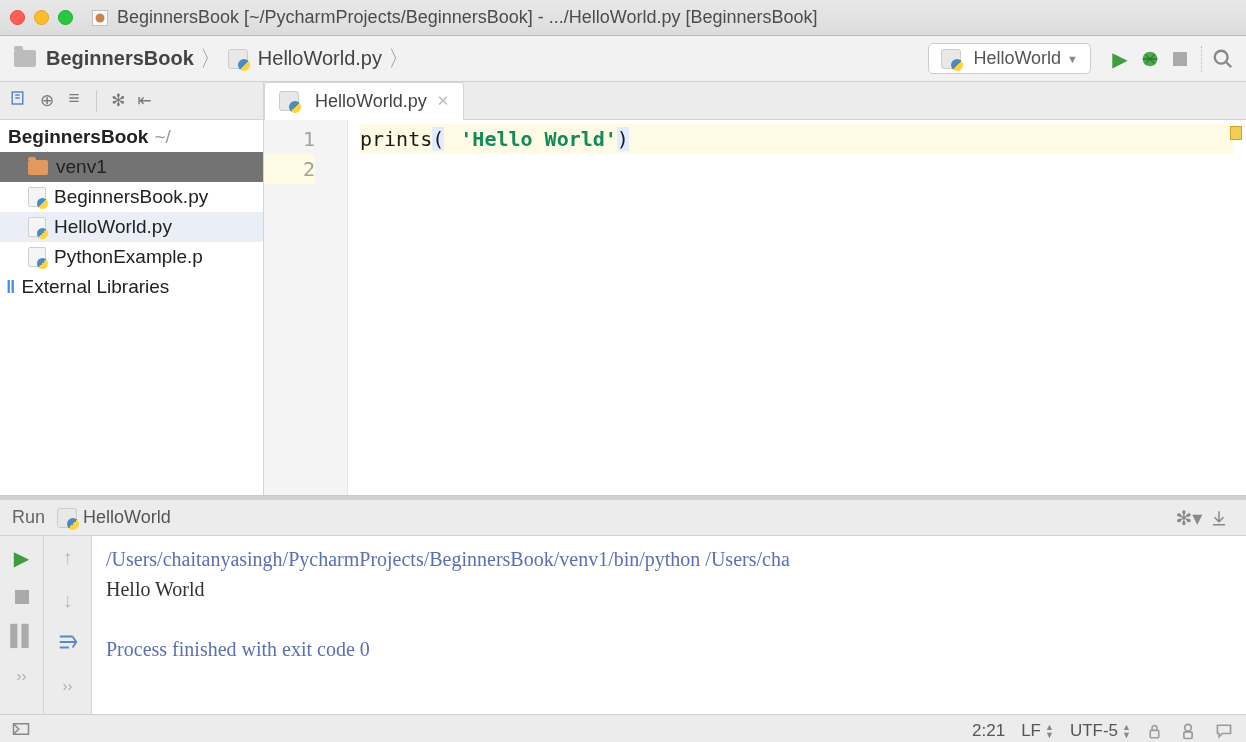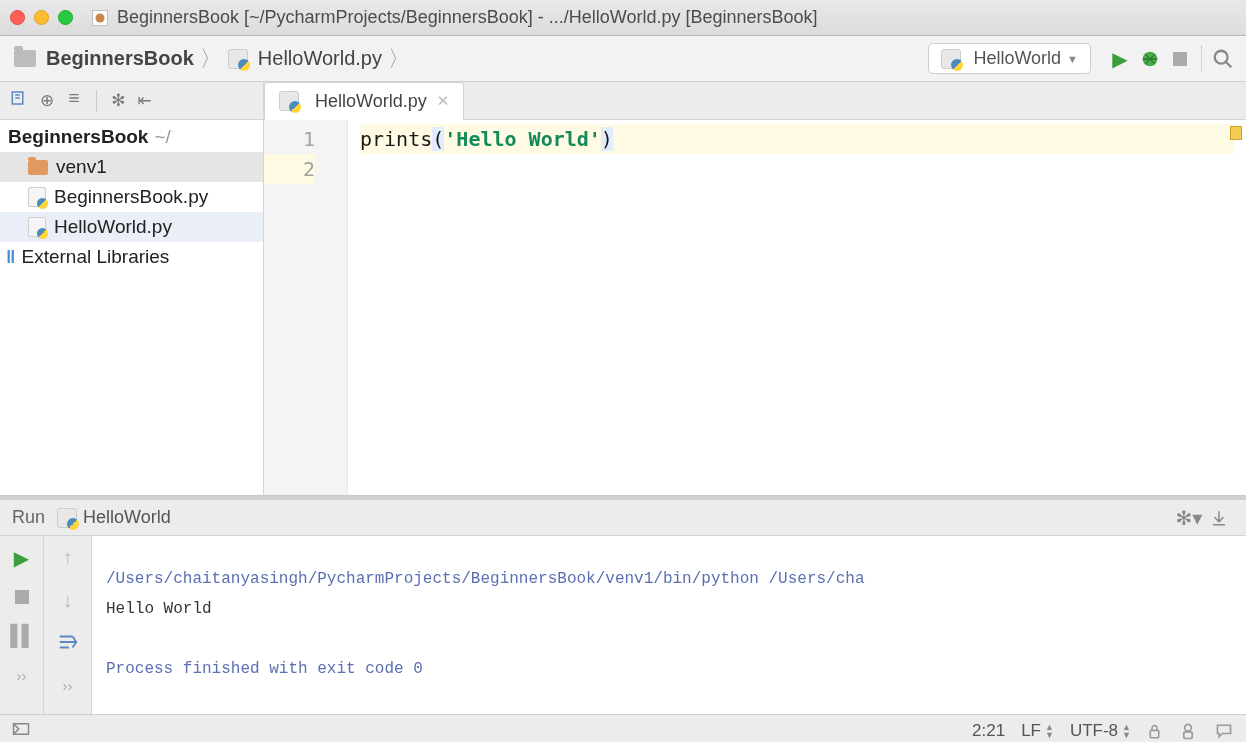--- a/index.html
+++ b/index.html
@@ -57,21 +57,21 @@
   border-bottom:1px solid #c9c9c9;
 }
 
 .sidebar{ width:264px; background:#fff; display:flex; flex-direction:column; border-right:1px solid #d4d4d4;}
 .side-toolbar{height:38px;background:#ececec;border-bottom:1px solid #d4d4d4;display:flex;align-items:center;gap:12px;padding:0 10px;color:#7a7a7a;font-size:17px;}
 .side-toolbar span{cursor:pointer;}
 .tree{flex:1; font-size:19px; color:#222; padding-top:2px; user-select:none;}
 .tree-row{display:flex;align-items:center;height:30px;padding-left:8px;cursor:pointer;white-space:nowrap;overflow:hidden;}
 .tree-row.indent1{padding-left:28px;}
 .tree-row.selected{background:#e9eef7;}
-.tree-row.highlight{background:#e5e5e5;}
+.tree-row.highlight{background:#737373;}
 .proj-name{font-weight:700;}
 .proj-path{color:#999;font-weight:400;margin-left:6px;}
 .tfolder{width:20px;height:15px;background:#e2995f;border-radius:2px;position:relative;margin-right:8px;}
 .tfolder::before{content:"";position:absolute;top:-3px;width:8px;height:3px;background:#e2995f;border-radius:2px 2px 0 0;}
 .tpy{width:18px;height:20px;background:#f5f5f5;border:1px solid #cfcfcf;border-radius:2px;position:relative;margin-right:8px;}
 .tpy::after{content:"";position:absolute;bottom:-3px;right:-3px;width:11px;height:11px;background:linear-gradient(135deg,#4b8bbe 50%,#ffd43b 50%);border-radius:50%;}
 .tree-row.ext{padding-left:6px;}
 .ext-bars{color:#4a8ed4;font-weight:700;margin-right:6px;}
 
 .editor{flex:1; display:flex; flex-direction:column; background:#fff;}
@@ -79,35 +79,35 @@
 .tab{height:38px;background:#fff;border:1px solid #d4d4d4;border-bottom:1px solid #fff;margin-bottom:-1px;padding:0 14px;display:flex;align-items:center;gap:10px;border-radius:4px 4px 0 0;font-size:18px;color:#444;}
 .tab .close{color:#bbb;font-size:15px;cursor:pointer;}
 .code-area{flex:1;display:flex;font-family:Menlo, Monaco, Consolas, monospace;font-size:20px;line-height:30px;}
 .gutter{width:84px;background:#f4f4f4;color:#a2a2a2;text-align:right;padding:4px 32px 0 0;border-right:1px solid #e7e7e7;}
 .gutter .caret-bg{background:#fffae3;}
 .code{flex:1;padding:4px 12px 0 12px;position:relative;}
 .code .ln{white-space:pre;}
 .code .c-comment{color:#999;font-style:italic;font-weight:600;}
 .code .c-call{color:#1a1a1a;}
 .code .c-paren{color:#1a1a1a;background:#e1ecff;}
-.code .c-str{color:#128a5a;font-weight:700;}
+.code .c-str{color:#128a5a;font-weight:700;margin-left:16px;}
 .code .caret-line{background:#fffae3;}
 .warn-marker{position:absolute;top:6px;right:4px;width:12px;height:14px;background:#f4cd55;border:1px solid #d1a227;}
 
 .run-panel{height:218px;border-top:4px solid #d0d0d0;display:flex;flex-direction:column;}
 .run-header{height:36px;background:#ececec;border-bottom:1px solid #d4d4d4;display:flex;align-items:center;padding:0 12px;color:#666;font-size:18px;}
 .run-header .lbl{margin-right:10px;}
 .run-header .cfg-name{color:#555;}
 .run-header .spacer{flex:1;}
 .run-body{flex:1;display:flex;background:#fff;}
 .run-col{background:#ececec;border-right:1px solid #d4d4d4;display:flex;flex-direction:column;align-items:center;padding:10px 0;gap:20px;color:#888;font-size:20px;}
 .run-col .item{cursor:pointer;}
 .run-col.a{width:44px;}
 .run-col.b{width:48px;}
-.console{flex:1;padding:28px 14px;font-family:Liberation Mono, monospace;font-size:16px;color:#334;line-height:30px;white-space:pre;overflow:hidden;}
+.console{flex:1;padding:8px 14px;font-family:Liberation Serif, serif;font-size:20px;color:#334;line-height:30px;white-space:pre;overflow:hidden;}
 .console .cmd{color:#5b6fb3;}
 .console .msg{color:#5b6fb3;}
 .console .out{color:#333;}
 
 .statusbar{height:32px;background:#ececec;border-top:1px solid #cfcfcf;display:flex;align-items:center;padding:0 12px;font-size:17px;color:#555;}
 .statusbar .left{display:flex;align-items:center;gap:6px;}
 .statusbar .spacer{flex:1;}
 .statusbar .cell{margin-left:16px;display:flex;align-items:center;gap:4px;}
 .sm-icon{color:#9a9a9a;font-size:18px;}
 .small-arrows{font-size:9px;line-height:8px;display:flex;flex-direction:column;color:#888;}
@@ -192,20 +192,24 @@
         <span>venv1</span>
       </div>
       <div class="tree-row indent1">
         <span class="tpy"></span>
         <span>BeginnersBook.py</span>
       </div>
       <div class="tree-row indent1 selected">
         <span class="tpy"></span>
         <span>HelloWorld.py</span>
       </div>
+      <div class="tree-row indent1">
+        <span class="tpy"></span>
+        <span>PythonExample.p</span>
+      </div>
       <div class="tree-row ext">
         <span class="ext-bars">‖</span>
         <span>External Libraries</span>
       </div>
     </div>
   </div>
 
   <div class="editor">
     <div class="tabstrip">
       <div class="tab">
@@ -281,21 +285,21 @@
       <span>2:21</span>
     </div>
   <div class="cell">
     <span>LF</span>
     <span class="small-arrows">
         <span>▲</span>
         <span>▼</span>
       </span>
   </div>
   <div class="cell">
-    <span>UTF-8</span>
+    <span>UTF-5</span>
     <span class="small-arrows">
         <span>▲</span>
         <span>▼</span>
       </span>
   </div>
   <div class="cell sm-icon">
     <svg width="15" height="16" viewBox="0 0 24 26" fill="none" stroke="#9a9a9a" stroke-width="2.5">
         <rect x="5" y="12" width="14" height="12" rx="2"></rect>
         <path d="M8 12V8a4 4 0 018 0v4"></path>
       </svg>

